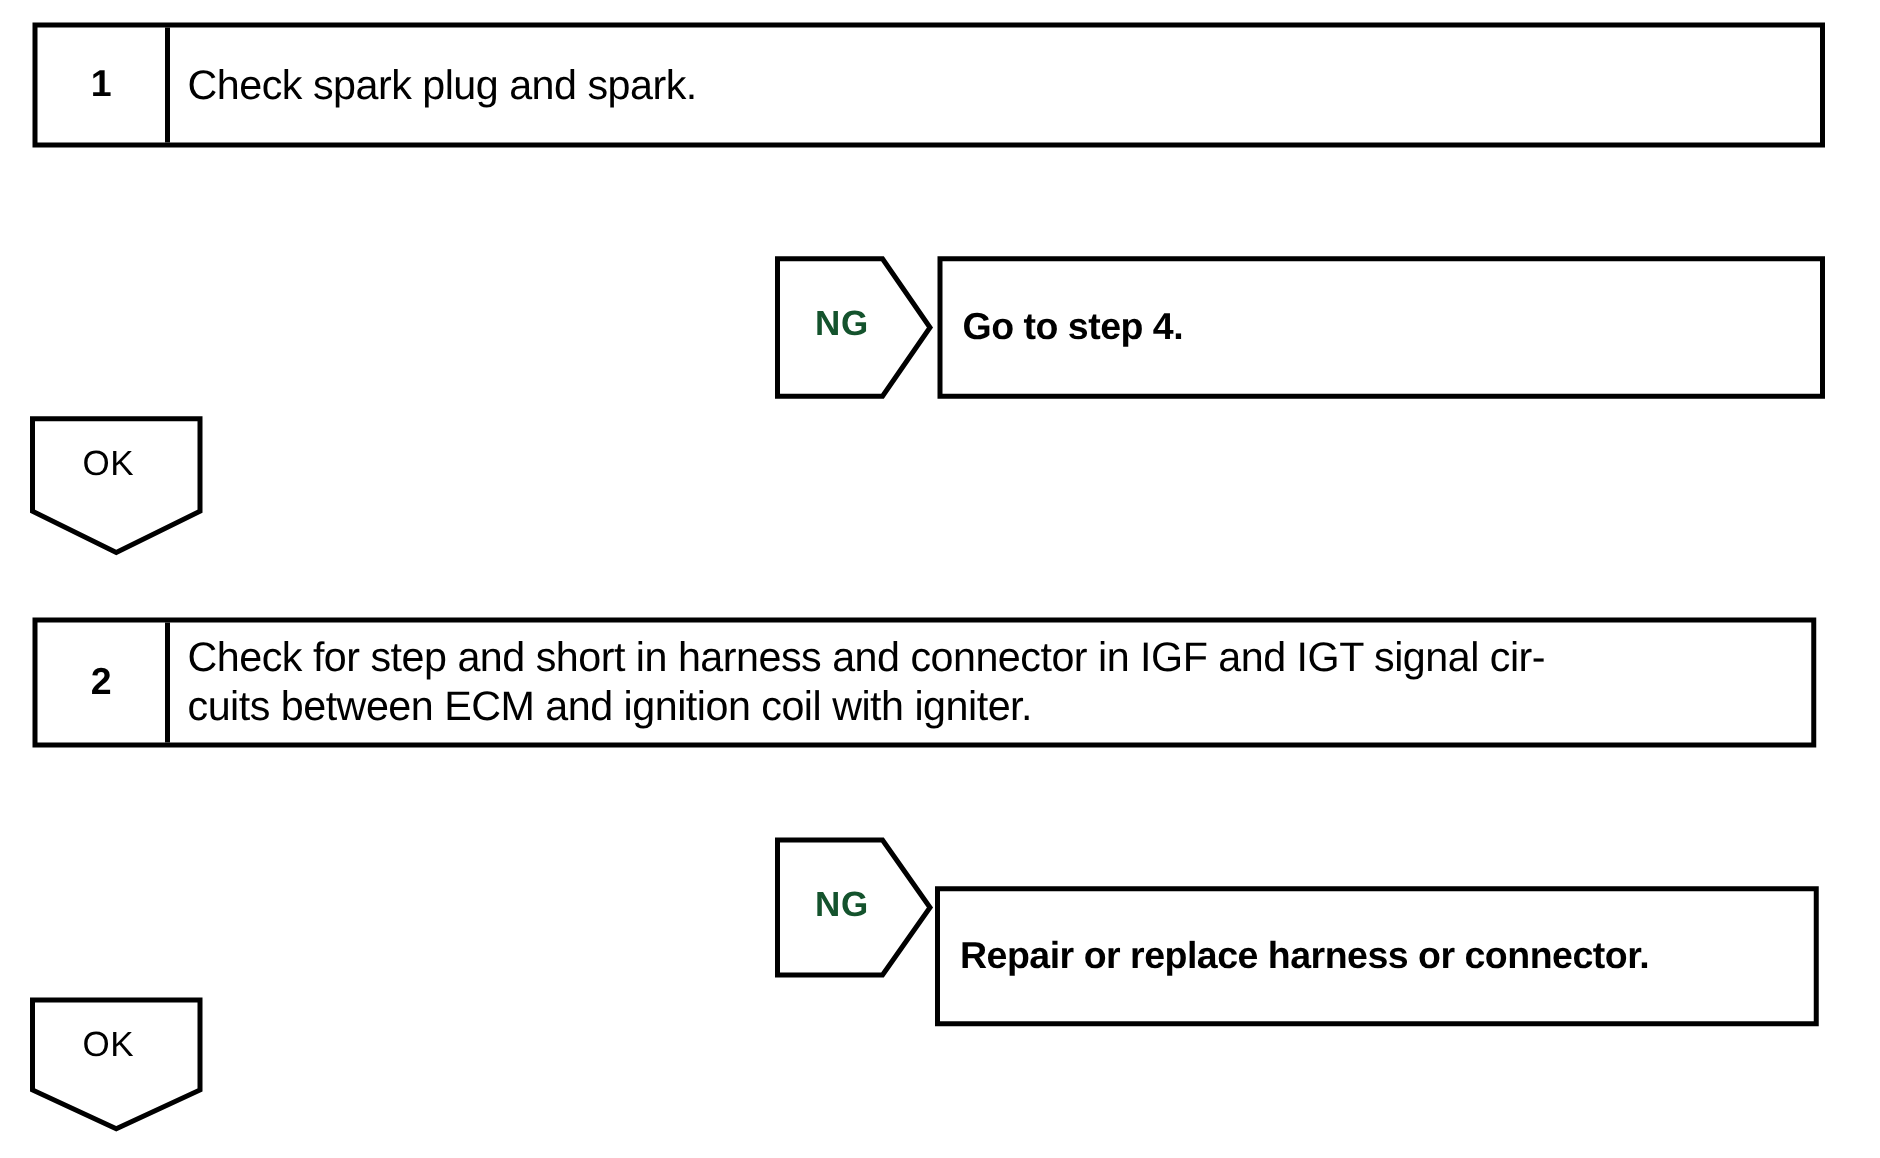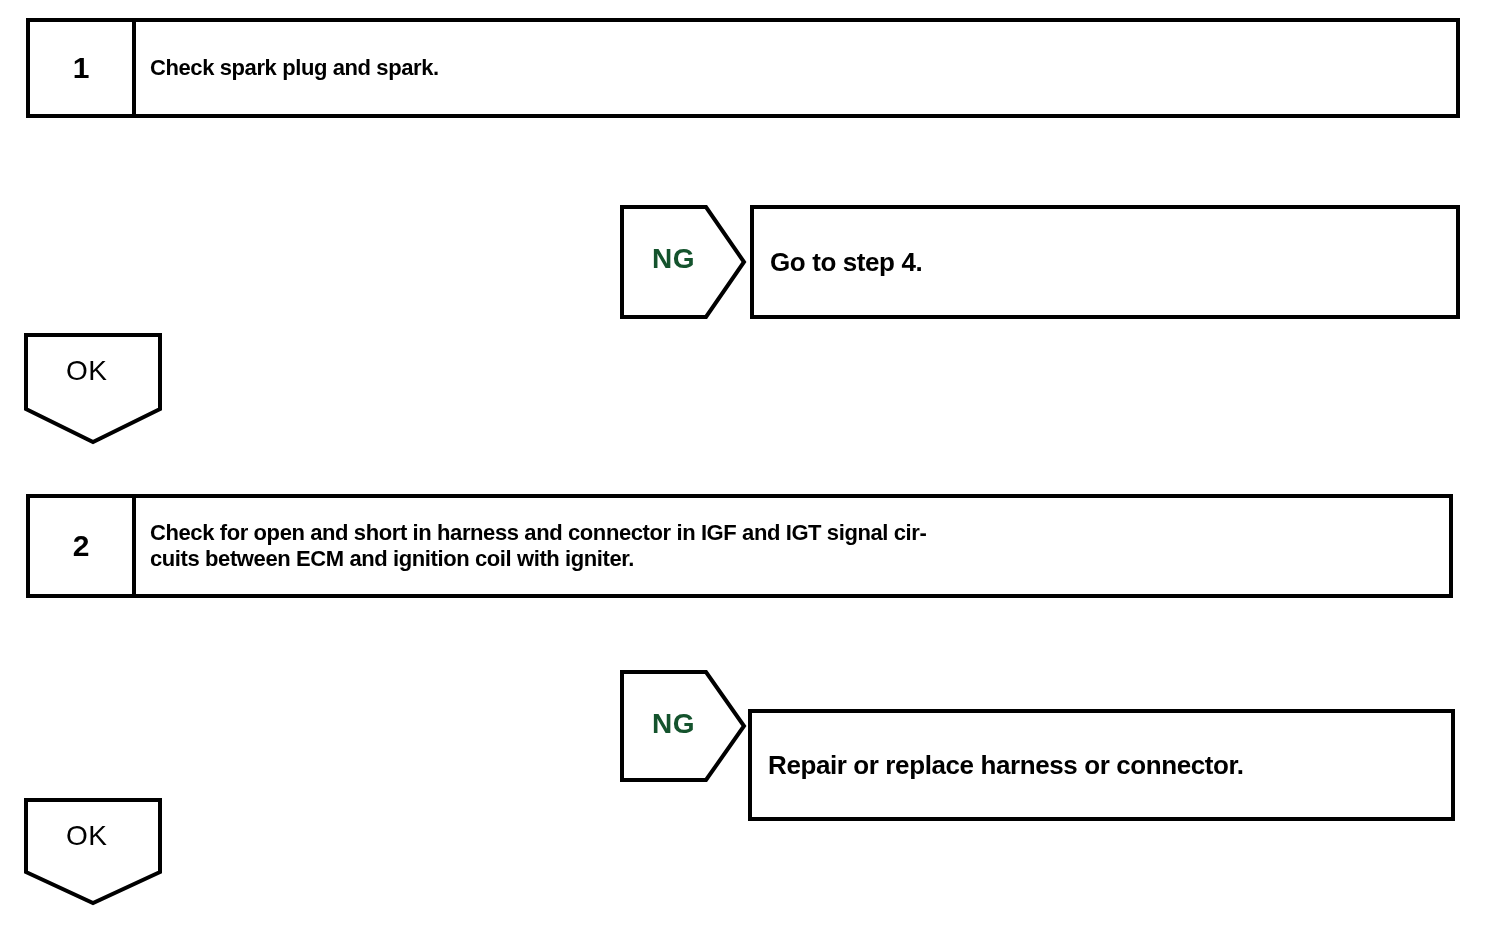--- a/index.html
+++ b/index.html
@@ -44,38 +44,38 @@
     font-size: 30px;
     font-weight: bold;
     color: #000000;
     letter-spacing: 0px;
   }
   .step-text {
     flex: 1 1 auto;
     display: flex;
     align-items: center;
     padding: 0 0 0 14px;
-    font-size: 22px;
-    font-weight: bold;
+    font-size: 33px;
+    font-weight: normal;
     color: #000000;
     line-height: 1.17;
     letter-spacing: -0.4px;
     white-space: pre-line;
   }
 
   
   .result-box {
     position: absolute;
     box-sizing: border-box;
     border: 4px solid #000000;
     background: #ffffff;
     display: flex;
     align-items: center;
     padding: 0 0 0 16px;
-    font-size: 26px;
+    font-size: 30px;
     font-weight: bold;
     color: #000000;
     letter-spacing: -0.4px;
   }
 
   
   .ng-arrow {
     position: absolute;
   }
   .ng-arrow svg {
@@ -129,21 +129,21 @@
 
   <div class="ok-arrow" style="left:24px; top:333px; width:140px; height:112px;">
     <svg width="140" height="112" viewBox="0 0 140 112" aria-hidden="true">
       <polygon points="2,2 136,2 136,76 69,109 2,76" fill="#ffffff" stroke="#000000" stroke-width="4" stroke-linejoin="miter"></polygon>
     </svg>
   </div>
   <div class="ok-label" style="left:66px; top:355px;">OK</div>
 
   <div class="step-box" style="left:26px; top:494px; width:1427px; height:104px;">
     <div class="step-num">2</div>
-    <div class="step-text">Check for open and short in harness and connector in IGF and IGT signal cir-
+    <div class="step-text">Check for step and short in harness and connector in IGF and IGT signal cir-
 cuits between ECM and ignition coil with igniter.</div>
   </div>
 
   <div class="ng-arrow" style="left:620px; top:670px; width:126px; height:112px;">
     <svg width="126" height="112" viewBox="0 0 126 112" aria-hidden="true">
       <polygon points="2,2 86,2 124,56 86,110 2,110" fill="#ffffff" stroke="#000000" stroke-width="4" stroke-linejoin="miter"></polygon>
     </svg>
   </div>
   <div class="ng-label" style="left:652px; top:708px;">NG</div>
 

